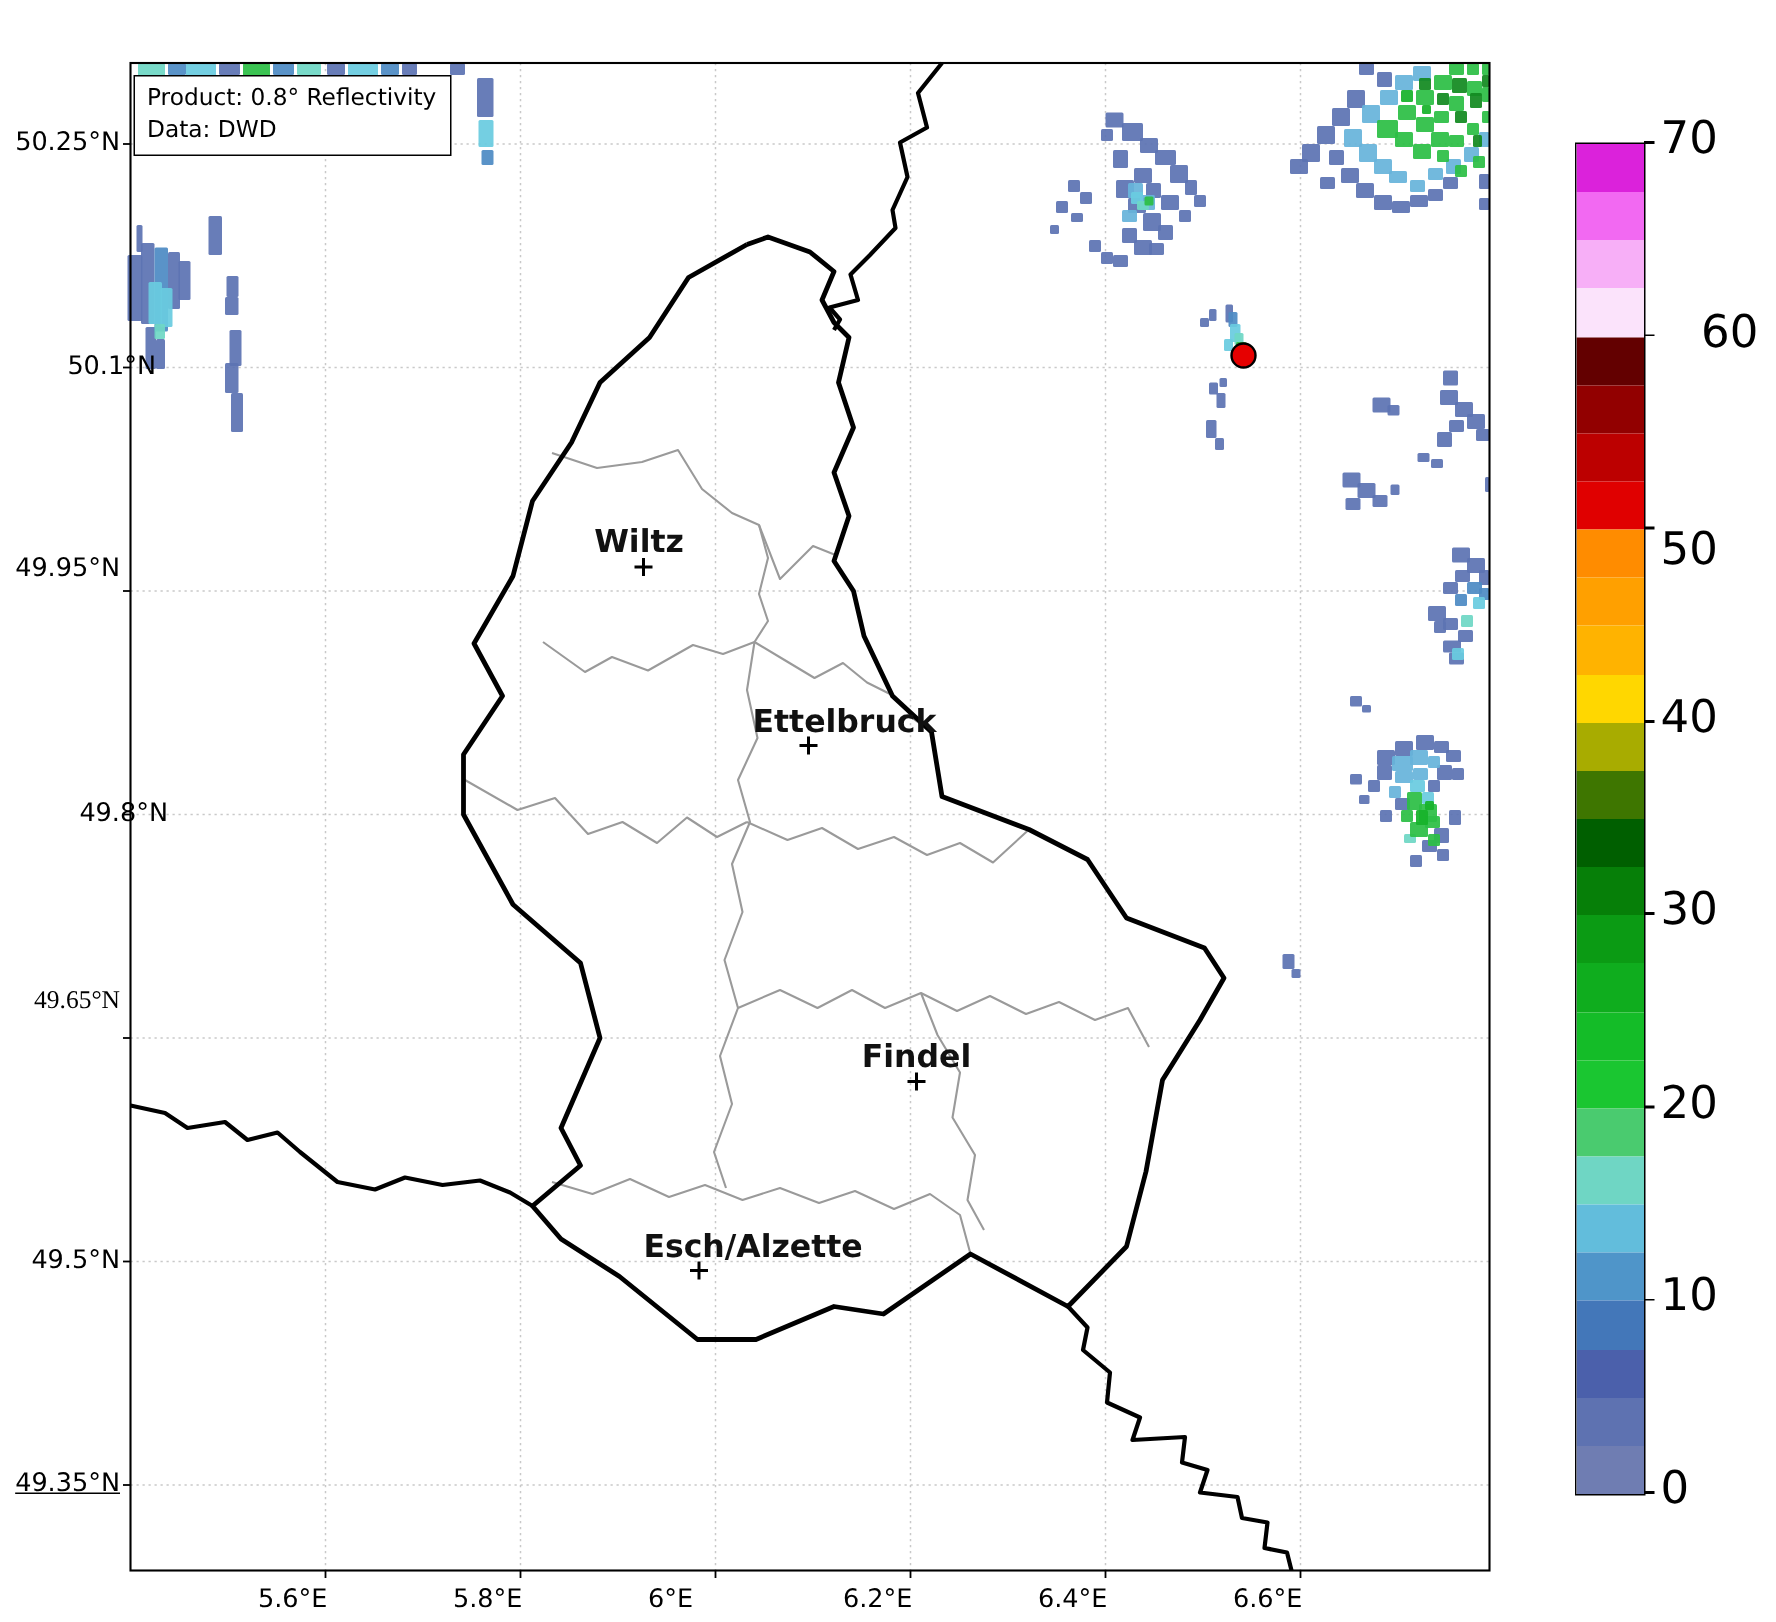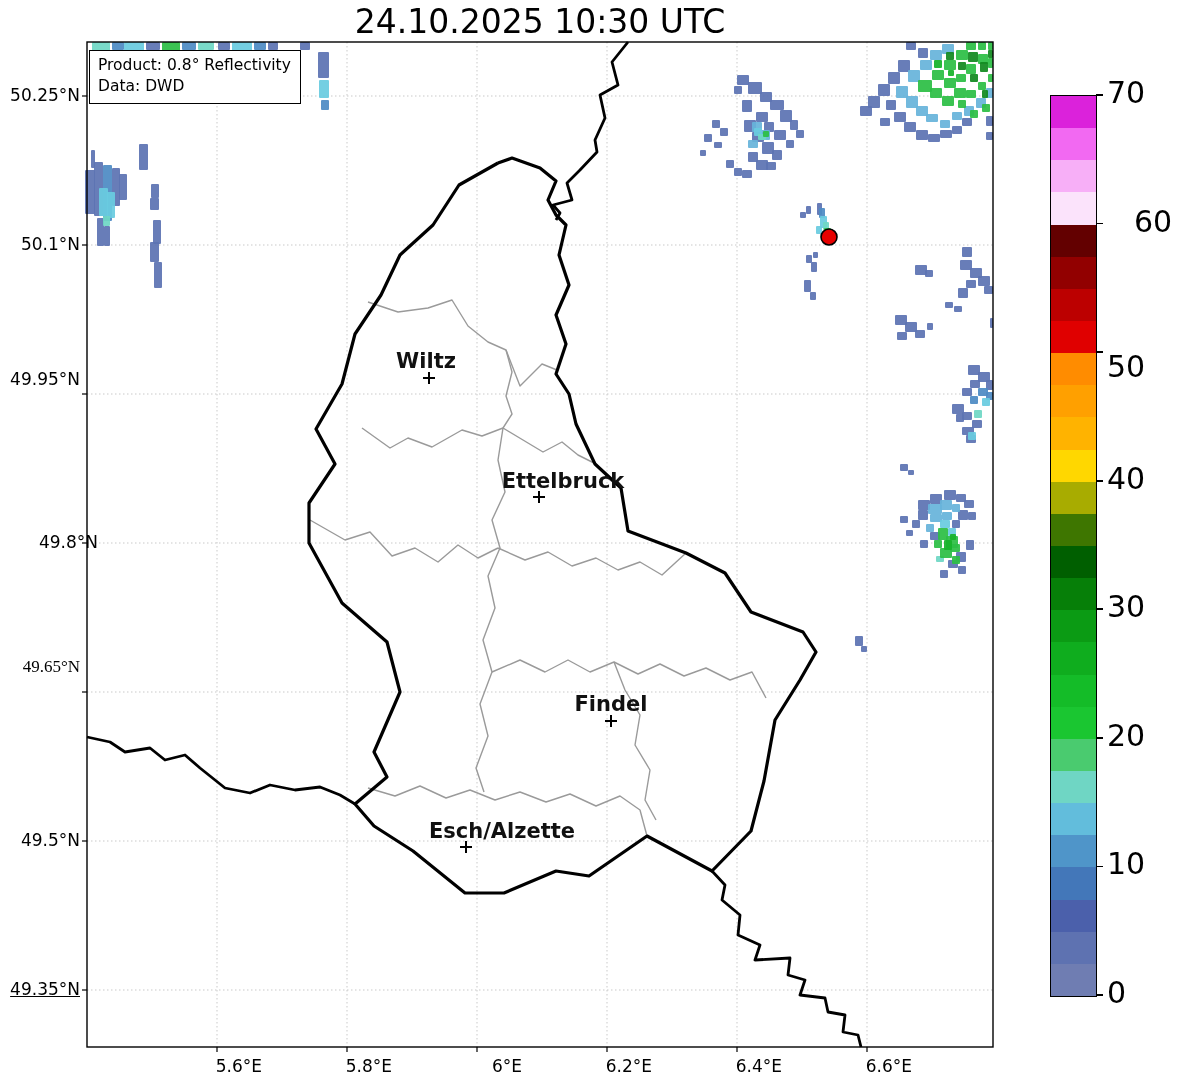--- a/index.html
+++ b/index.html
@@ -4,34 +4,33 @@
 <style>
   html,body{margin:0;padding:0;background:#ffffff;}
   #canvas{position:relative;width:1184px;height:1081px;background:#ffffff;
           font-family:"DejaVu Sans",sans-serif;overflow:hidden;}
   #map-svg{position:absolute;left:0;top:0;}
   .title{position:absolute;left:87px;top:2px;width:906px;text-align:center;
          font-size:33px;color:#000;}
   .infobox{position:absolute;left:89px;top:50px;background:#ffffff;
            border:1.6px solid #000;padding:4px 9px 5px 8px;font-size:15.5px;
            line-height:1.38;color:#000;z-index:5;}
-  .xtick{position:absolute;width:90px;text-align:right;font-size:17px;color:#000;}
+  .xtick{position:absolute;width:90px;text-align:left;font-size:17px;color:#000;}
   .ytick{position:absolute;width:80px;text-align:right;font-size:17px;color:#000;}
   .citylabel{position:absolute;transform:translate(-50%,-50%);font-size:21px;
              font-weight:bold;color:#111;white-space:nowrap;z-index:4;}
   .cbar{position:absolute;border:1.2px solid #000;overflow:hidden;}
   .cbar-block{width:100%;}
   .cbar-tick{position:absolute;background:#000;height:1.6px;width:7px;}
   .cbar-lab{position:absolute;font-size:30px;color:#000;}
 </style>
 </head>
 <body>
 
 <div id="canvas">
-  <div class="title">24.10.2025 10:30 UTC</div>
 
   <svg id="map-svg" width="1184" height="1081">
       <line x1="217" y1="42" x2="217" y2="1047" stroke="#c9c9c9" stroke-width="1" stroke-dasharray="1.5 2.5"></line>
       <line x1="217" y1="1047" x2="217" y2="1052" stroke="#000" stroke-width="1.2"></line>
       <line x1="347" y1="42" x2="347" y2="1047" stroke="#c9c9c9" stroke-width="1" stroke-dasharray="1.5 2.5"></line>
       <line x1="347" y1="1047" x2="347" y2="1052" stroke="#000" stroke-width="1.2"></line>
       <line x1="477" y1="42" x2="477" y2="1047" stroke="#c9c9c9" stroke-width="1" stroke-dasharray="1.5 2.5"></line>
       <line x1="477" y1="1047" x2="477" y2="1052" stroke="#000" stroke-width="1.2"></line>
       <line x1="607" y1="42" x2="607" y2="1047" stroke="#c9c9c9" stroke-width="1" stroke-dasharray="1.5 2.5"></line>
       <line x1="607" y1="1047" x2="607" y2="1052" stroke="#000" stroke-width="1.2"></line>
@@ -296,23 +295,23 @@
   <div id="xlabels">
       <div class="xtick" style="left: 172px; top: 1056px;">5.6°E</div>
       <div class="xtick" style="left: 302px; top: 1056px;">5.8°E</div>
       <div class="xtick" style="left: 432px; top: 1056px;">6°E</div>
       <div class="xtick" style="left: 562px; top: 1056px;">6.2°E</div>
       <div class="xtick" style="left: 692px; top: 1056px;">6.4°E</div>
       <div class="xtick" style="left: 822px; top: 1056px;">6.6°E</div>
     </div>
   <div id="ylabels">
       <div class="ytick" style="left: 0px; top: 85px;">50.25°N</div>
-      <div class="ytick" style="left: 0px; top: 234px;">50.1°N</div>
+      <div class="ytick" style="left: 0px; top: 234px; padding-left: 24px;">50.1°N</div>
       <div class="ytick" style="left: 0px; top: 369px;">49.95°N</div>
-      <div class="ytick" style="left: 4px; top: 532px; padding-left: 14px;">49.8°N</div>
+      <div class="ytick" style="left: 18px; top: 532px; padding-left: 14px;">49.8°N</div>
       <div class="ytick" style="left: 0px; top: 657px; font-family: Liberation Serif, serif;">49.65°N</div>
       <div class="ytick" style="left: 0px; top: 830px;">49.5°N</div>
       <div class="ytick" style="left: 0px; top: 979px; text-decoration: underline;">49.35°N</div>
     </div>
   <div id="citylabels">
       <div class="citylabel" style="left: 426px; top: 361px;">Wiltz</div>
       <div class="citylabel" style="left: 563px; top: 481px;">Ettelbruck</div>
       <div class="citylabel" style="left: 611px; top: 704px;">Findel</div>
       <div class="citylabel" style="left: 502px; top: 831px;">Esch/Alzette</div>
     </div>

